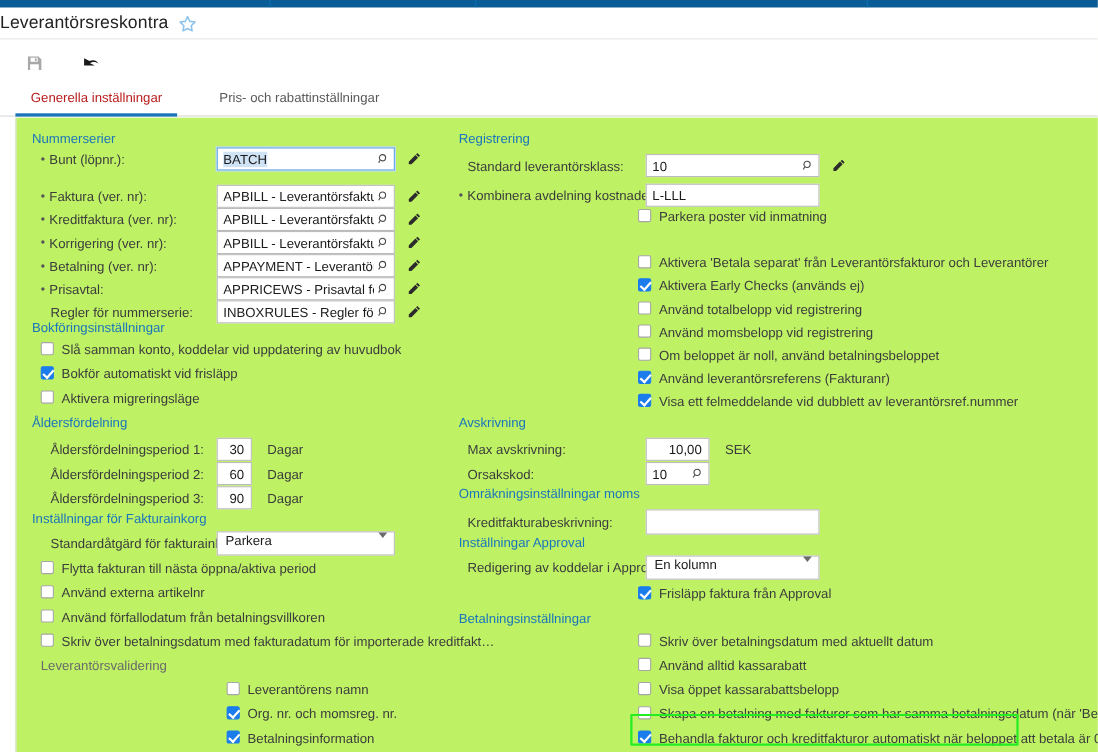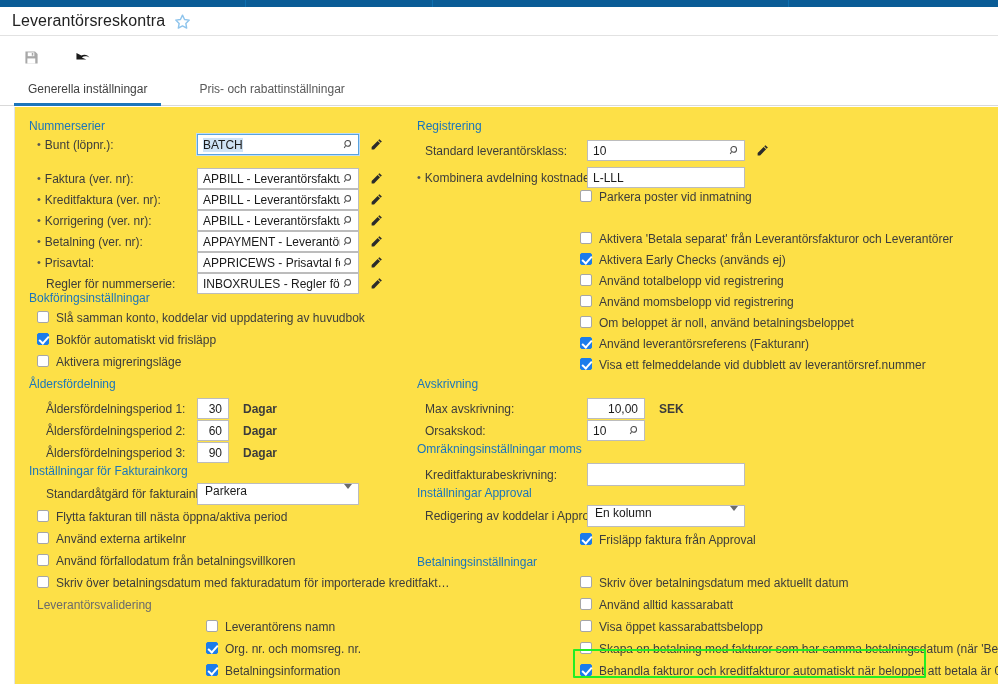--- a/index.html
+++ b/index.html
@@ -25,21 +25,20 @@
 
   
   .title-row {
     position: absolute; top: 7px; left: 0;
     width: 998px; height: 29px;
     background: #ffffff;
     border-bottom: 1px solid #e2e2e2;
     display: flex; align-items: center;
   }
   .page-title {
-    margin-left: 12px;
     font-size: 16px;
     color: #222222;
     letter-spacing: .1px;
     white-space: nowrap;
   }
   .fav-star {
     margin-left: 9px;
     display: flex; align-items: center;
     cursor: pointer;
   }
@@ -71,29 +70,29 @@
   .tab {
     font-size: 12px;
     color: #595959;
     padding: 0 14px 7px 14px;
     cursor: pointer;
     white-space: nowrap;
     border-bottom: 3px solid transparent;
     position: relative; top: 1px;
   }
   .tab.active {
-    color: #404040;
+    color: #b91c1c;
     border-bottom-color: #1b75bb;
   }
 
   
   .panel {
     position: absolute; top: 107px; left: 14px;
     width: 984px; height: 577px;
-    background: #fde047;
+    background: #bef264;
     border-left: 1px solid #e1e4e7;
     overflow: hidden;
   }
   .col-left  { position: absolute; top: 0; left: 0;   width: 390px; height: 100%; }
   .col-right { position: absolute; top: 0; left: 390px; width: 594px; height: 100%; }
 
   .sect {
     color: #1b75bb;
     font-size: 12px;
     position: absolute;
@@ -149,21 +148,21 @@
     width: 16px; height: 16px;
     display: flex; align-items: center; justify-content: center;
     flex: 0 0 16px;
     cursor: pointer;
   }
   .pencil {
     width: 18px; height: 18px; margin-left: 8px;
     display: flex; align-items: center; justify-content: center;
     cursor: pointer;
   }
-  .unit { font-size: 12px; color: #3c3c3c; margin-left: 14px; font-weight: bold; }
+  .unit { font-size: 12px; color: #3c3c3c; margin-left: 14px; }
 
   .sel-box {
     height: 22px;
     background: #ffffff;
     border: 1px solid #bcbcbc;
     display: flex; align-items: flex-start;
     justify-content: space-between;
     font-size: 12px; color: #1a1a1a;
     padding: 0 6px 0 7px;
     cursor: pointer;

